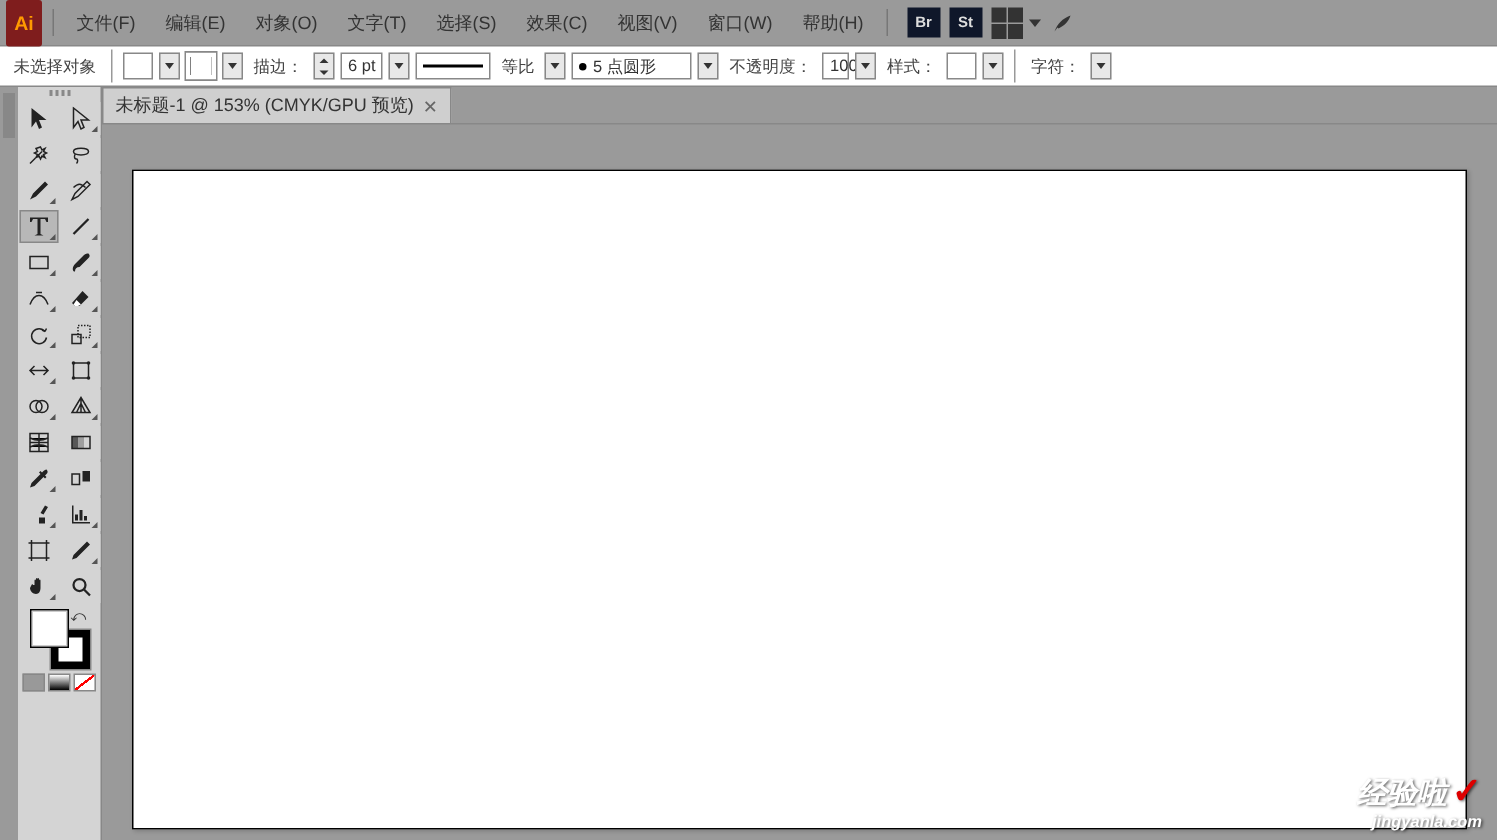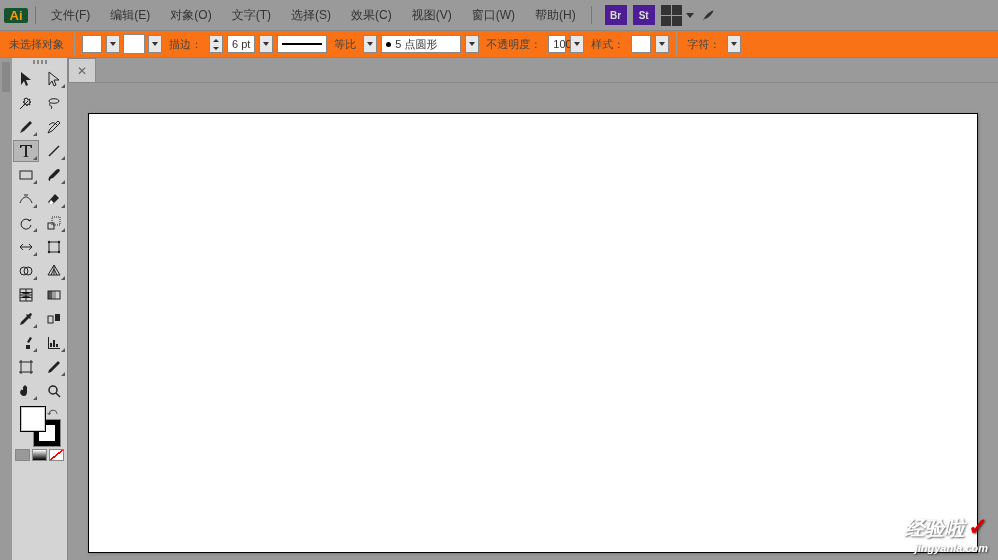--- a/index.html
+++ b/index.html
@@ -1,28 +1,28 @@
 <!DOCTYPE html>
 <html><head>
 <meta charset="utf-8">
 <style>
 * { box-sizing: border-box; margin: 0; padding: 0; font-family: "Microsoft YaHei", sans-serif; }
 body { width: 998px; height: 560px; background: #9a9a9a; overflow: hidden; font-size: 12px; color: #333; }
 .menubar { height: 30px; background: #9a9a9a; display: flex; align-items: center; padding: 0 4px; gap: 4px; }
-.ai-logo { width: 24px; height: 15px; background: #14532d; color: #ff9a00; display: flex; align-items: center; justify-content: center; font-weight: bold; font-size: 13px; border-radius: 2px; }
+.ai-logo { width: 24px; height: 31px; background: #7f1d1d; color: #ff9a00; display: flex; align-items: center; justify-content: center; font-weight: bold; font-size: 13px; border-radius: 2px; }
 .menu-item { padding: 4px 8px; cursor: pointer; }
 .menu-sep { width: 1px; height: 18px; background: #777; margin: 0 3px; }
 .menu-icons { margin-left: 6px; display: flex; gap: 6px; align-items: center; }
-.icon-box { width: 22px; height: 20px; background: #4c1d95; display: flex; align-items: center; justify-content: center; color: #ddd; font-size: 10px; font-weight: bold; }
+.icon-box { width: 22px; height: 20px; background: #0f172a; display: flex; align-items: center; justify-content: center; color: #ddd; font-size: 10px; font-weight: bold; }
 .tiles { display: grid; grid-template-columns: 10px 10px; grid-template-rows: 10px 10px; gap: 1px; }
 .tiles div { background: #333; }
 .arrow-down { width: 0; height: 0; border-left: 4px solid transparent; border-right: 4px solid transparent; border-top: 5px solid #333; }
 .quill { width: 18px; height: 16px; }
 
-.optionsbar { height: 28px; background: #f97316; border-top: 1px solid #888; border-bottom: 1px solid #888; display: flex; align-items: center; padding: 0 6px; gap: 4px; font-size: 11px; }
+.optionsbar { height: 28px; background: #ffffff; border-top: 1px solid #888; border-bottom: 1px solid #888; display: flex; align-items: center; padding: 0 6px; gap: 4px; font-size: 11px; }
 .opt-label { color: #444; padding: 0 3px; }
 .swatch { width: 20px; height: 18px; border: 1px solid #888; background: #fff; }
 .swatch.black { background: linear-gradient(#fff,#fff) padding-box, #000; border:3px solid #fff; outline:1px solid #888; box-sizing:border-box; }
 .dd { width: 14px; height: 18px; border: 1px solid #888; background: #e8e8e8; display: flex; align-items: center; justify-content: center; }
 .dd::after { content: ""; width: 0; height: 0; border-left: 3px solid transparent; border-right: 3px solid transparent; border-top: 4px solid #333; }
 .num-input { height: 18px; border: 1px solid #888; background: #fff; padding: 0 4px; display: flex; align-items: center; }
 .line-preview { width: 50px; height: 18px; border: 1px solid #888; background: #fff; display: flex; align-items: center; justify-content: center; }
 .line-preview::after { content: ""; width: 40px; height: 2px; background: #000; }
 .dotline-preview { width: 80px; height: 18px; border: 1px solid #888; background: #fff; display: flex; align-items: center; gap: 4px; padding: 0 4px; }
 .dot { width: 5px; height: 5px; background: #000; border-radius: 50%; }
@@ -333,20 +333,21 @@
     <div class="mini-row">
       <div class="mini solid"></div>
       <div class="mini grad"></div>
       <div class="mini none"></div>
     </div>
   </div>
 
   <div class="docarea">
     <div class="tabbar">
       <div class="doctab">
+        <span>未标题-1 @ 153% (CMYK/GPU 预览)</span>
         <span class="x">✕</span>
       </div>
     </div>
     <div class="canvas-wrap">
       <div class="artboard"></div>
       <div class="watermark">
         <span class="big">经验啦</span>
         <span class="check">✓</span>
         <span class="small">jingyanla.com</span>
       </div>

